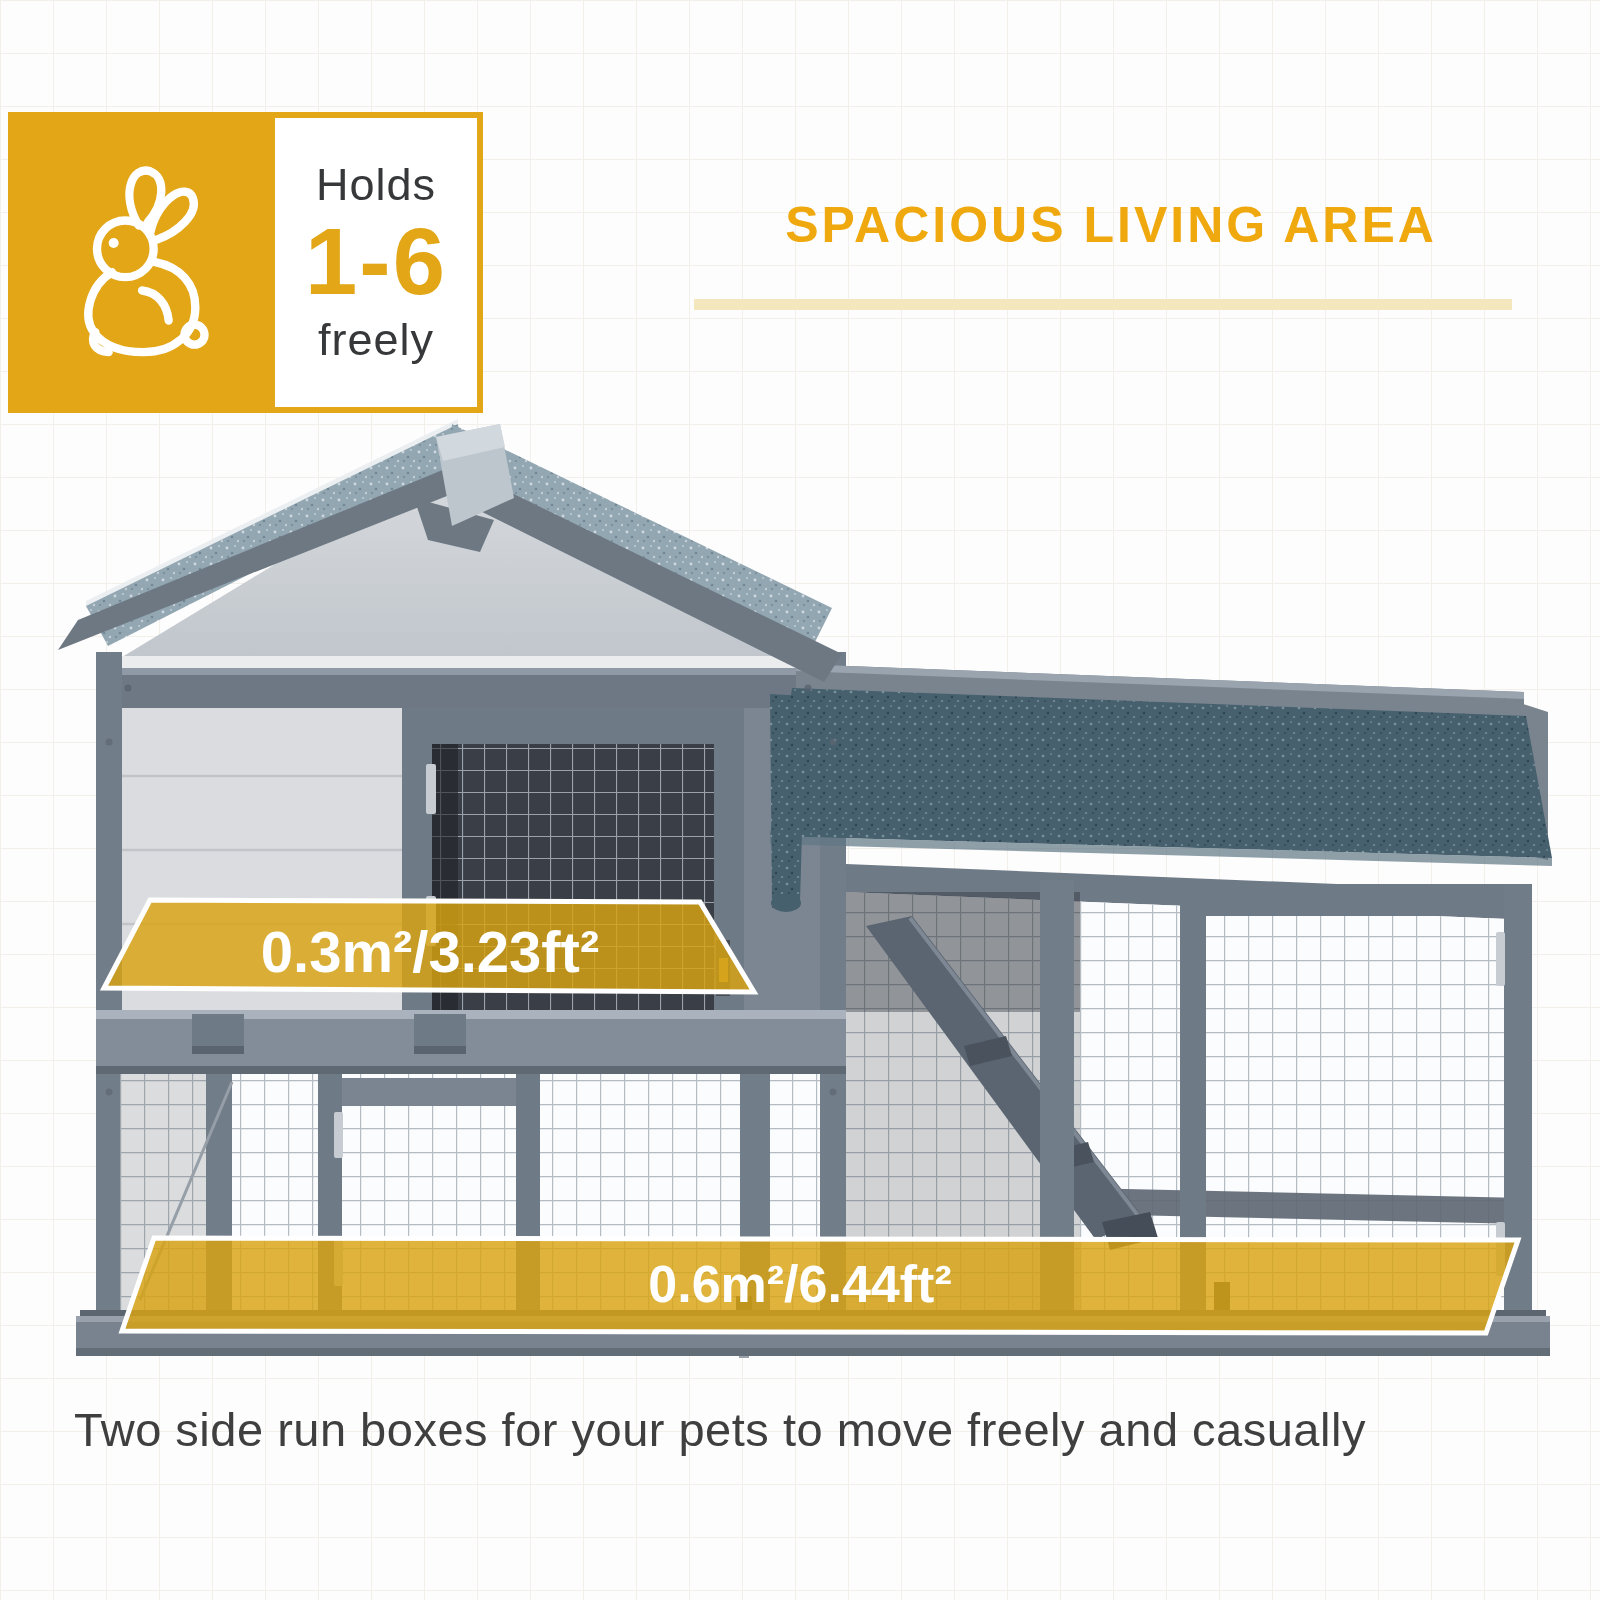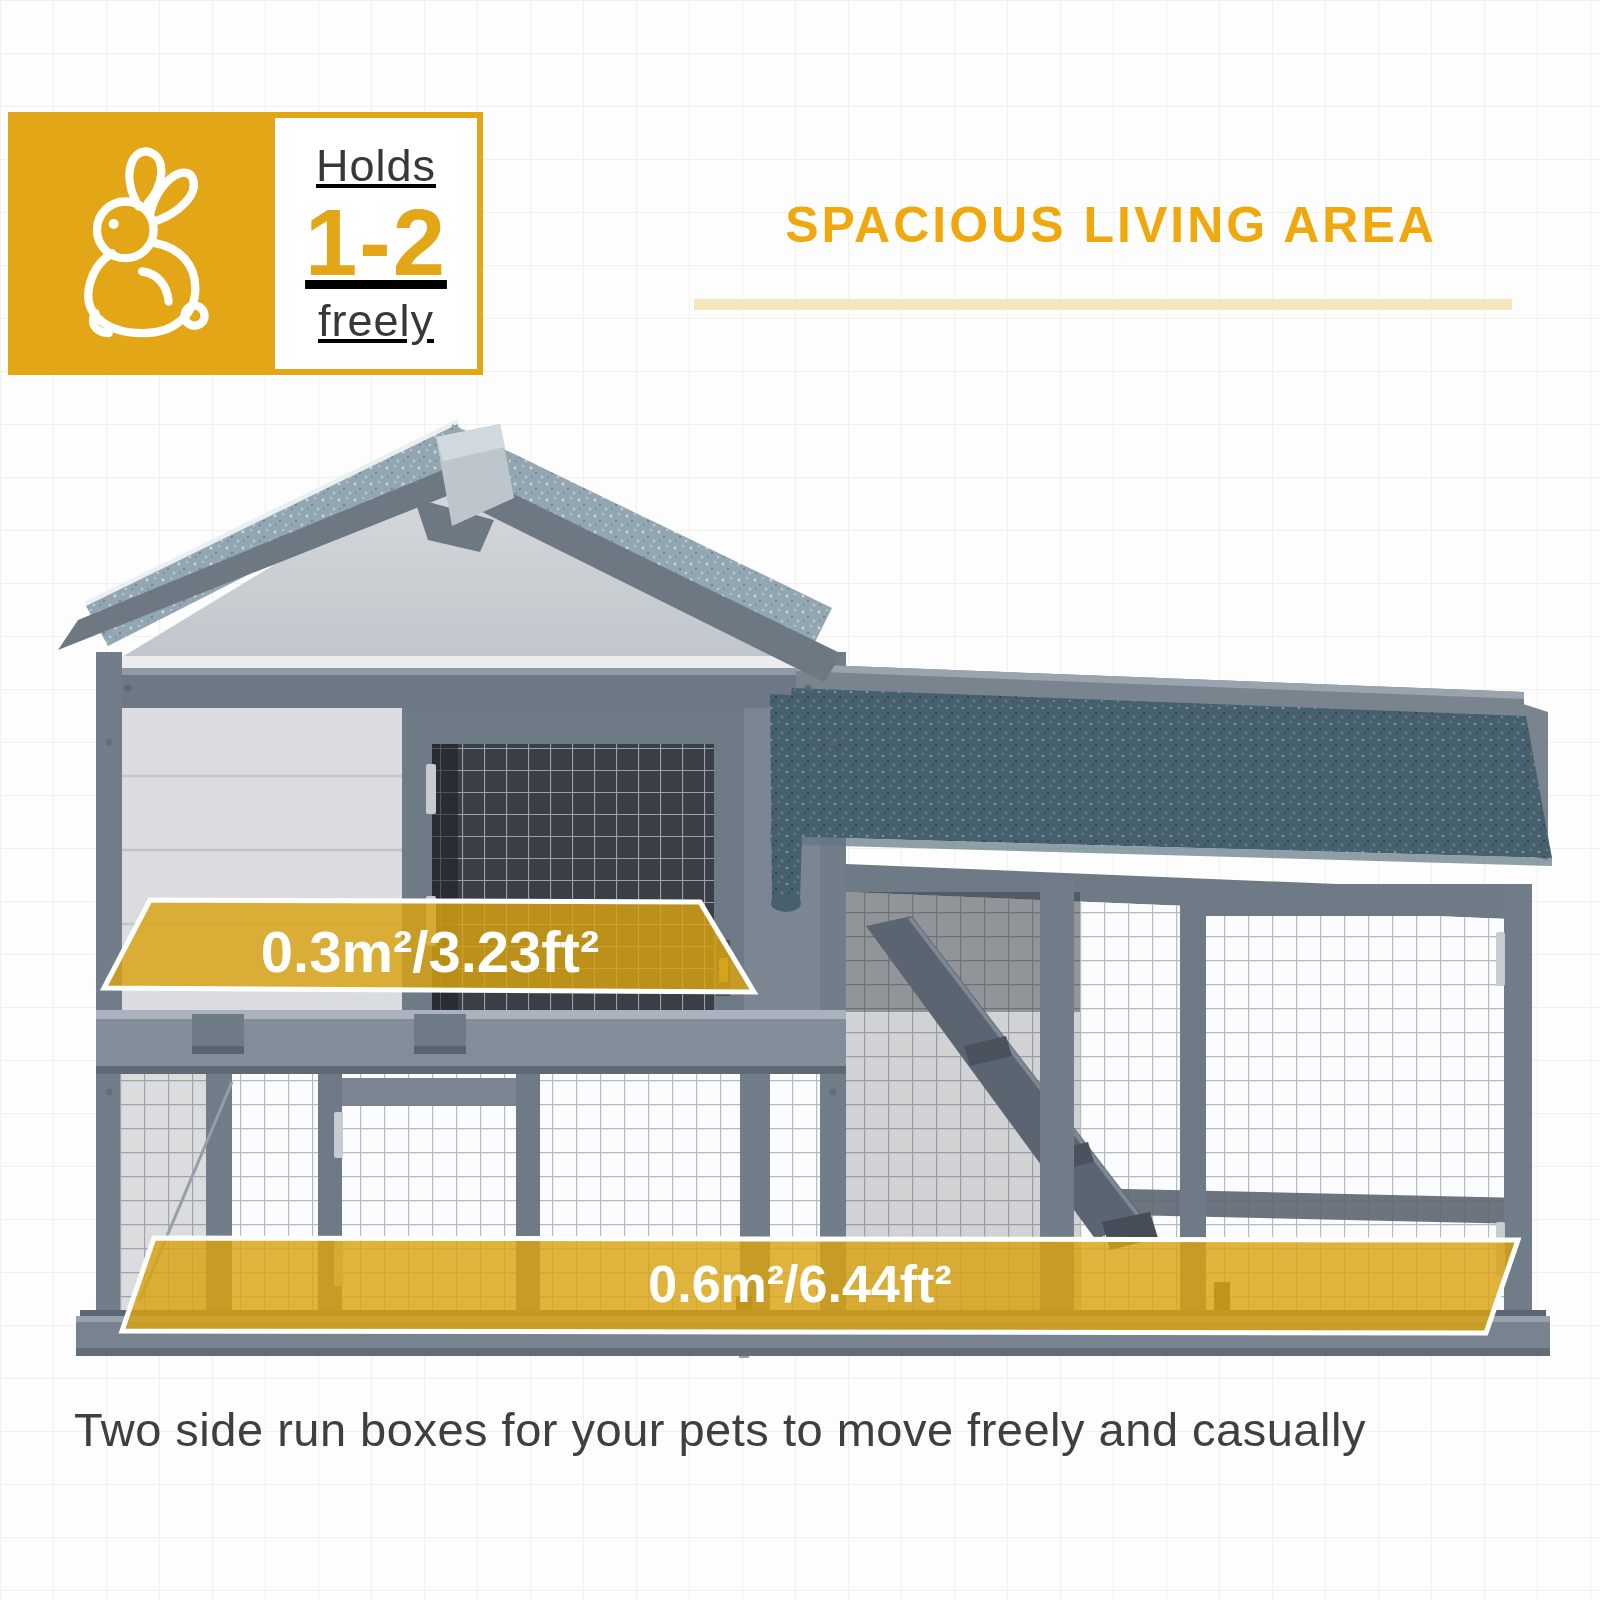--- a/index.html
+++ b/index.html
@@ -3,22 +3,22 @@
 <meta charset="utf-8">
 <style>
   html,body{margin:0;padding:0;background:#ffffff;font-family:"Liberation Sans",sans-serif;}
   .page{position:relative;width:1600px;height:1600px;overflow:hidden;
         background-color:var(--background,#fdfdfd);
         background-image:linear-gradient(var(--grid-line,#f3efea) 1px,transparent 1px),
                          linear-gradient(90deg,var(--grid-line,#f3efea) 1px,transparent 1px);
         background-size:53px 53px;}
 
   
-  .badge{position:absolute;left:8px;top:112px;width:475px;height:263px;
-         background:var(--badge-yellow,#E2A616);display:flex;text-decoration:underline;}
+  .badge{position:absolute;left:8px;top:112px;width:475px;height:301px;
+         background:var(--badge-yellow,#E2A616);display:flex;}
   .badge-icon-box{width:267px;display:flex;align-items:center;justify-content:center;}
   .badge-text-box{flex:1;background:#ffffff;margin:6px 6px 6px 0;
          display:flex;flex-direction:column;align-items:center;justify-content:center;}
   .badge-holds,.badge-animal{font-size:45px;color:var(--label-text,#37383A);letter-spacing:1px;line-height:1.25;}
   .badge-count{font-size:94px;font-weight:700;color:var(--badge-yellow,#E2A616);line-height:1.05;letter-spacing:2px;}
 
   
   .headline{position:absolute;left:688px;top:196px;width:846px;text-align:center;
             font-size:50px;font-weight:700;letter-spacing:3px;white-space:nowrap;
             color:var(--accent-yellow,#EFA90F);}
@@ -47,21 +47,21 @@
           <path d="M84 136 C 58 152 48 188 62 208 C 74 224 96 232 122 232 C 158 232 184 210 184 178 C 184 150 166 130 136 124"></path>
           <path d="M120 158 C 138 160 150 174 152 194"></path>
           <circle cx="183" cy="211" r="12"></circle>
           <path d="M64 208 C 57 220 64 231 80 232"></path>
         </g>
         <circle cx="86" cy="101" r="6" fill="#ffffff"></circle>
       </svg>
     </div>
     <div class="badge-text-box">
       <div class="badge-holds">Holds</div>
-      <div class="badge-count">1-2</div>
+      <div class="badge-count">1-6</div>
       <div class="badge-animal">freely</div>
     </div>
   </div>
 
   <div class="headline">SPACIOUS LIVING AREA</div>
   <div class="headline-underline"></div>
 
   <svg class="hutch" width="1600" height="1600" viewBox="0 0 1600 1600">
     <defs>
       <pattern id="meshLight" width="24" height="24" patternUnits="userSpaceOnUse">

